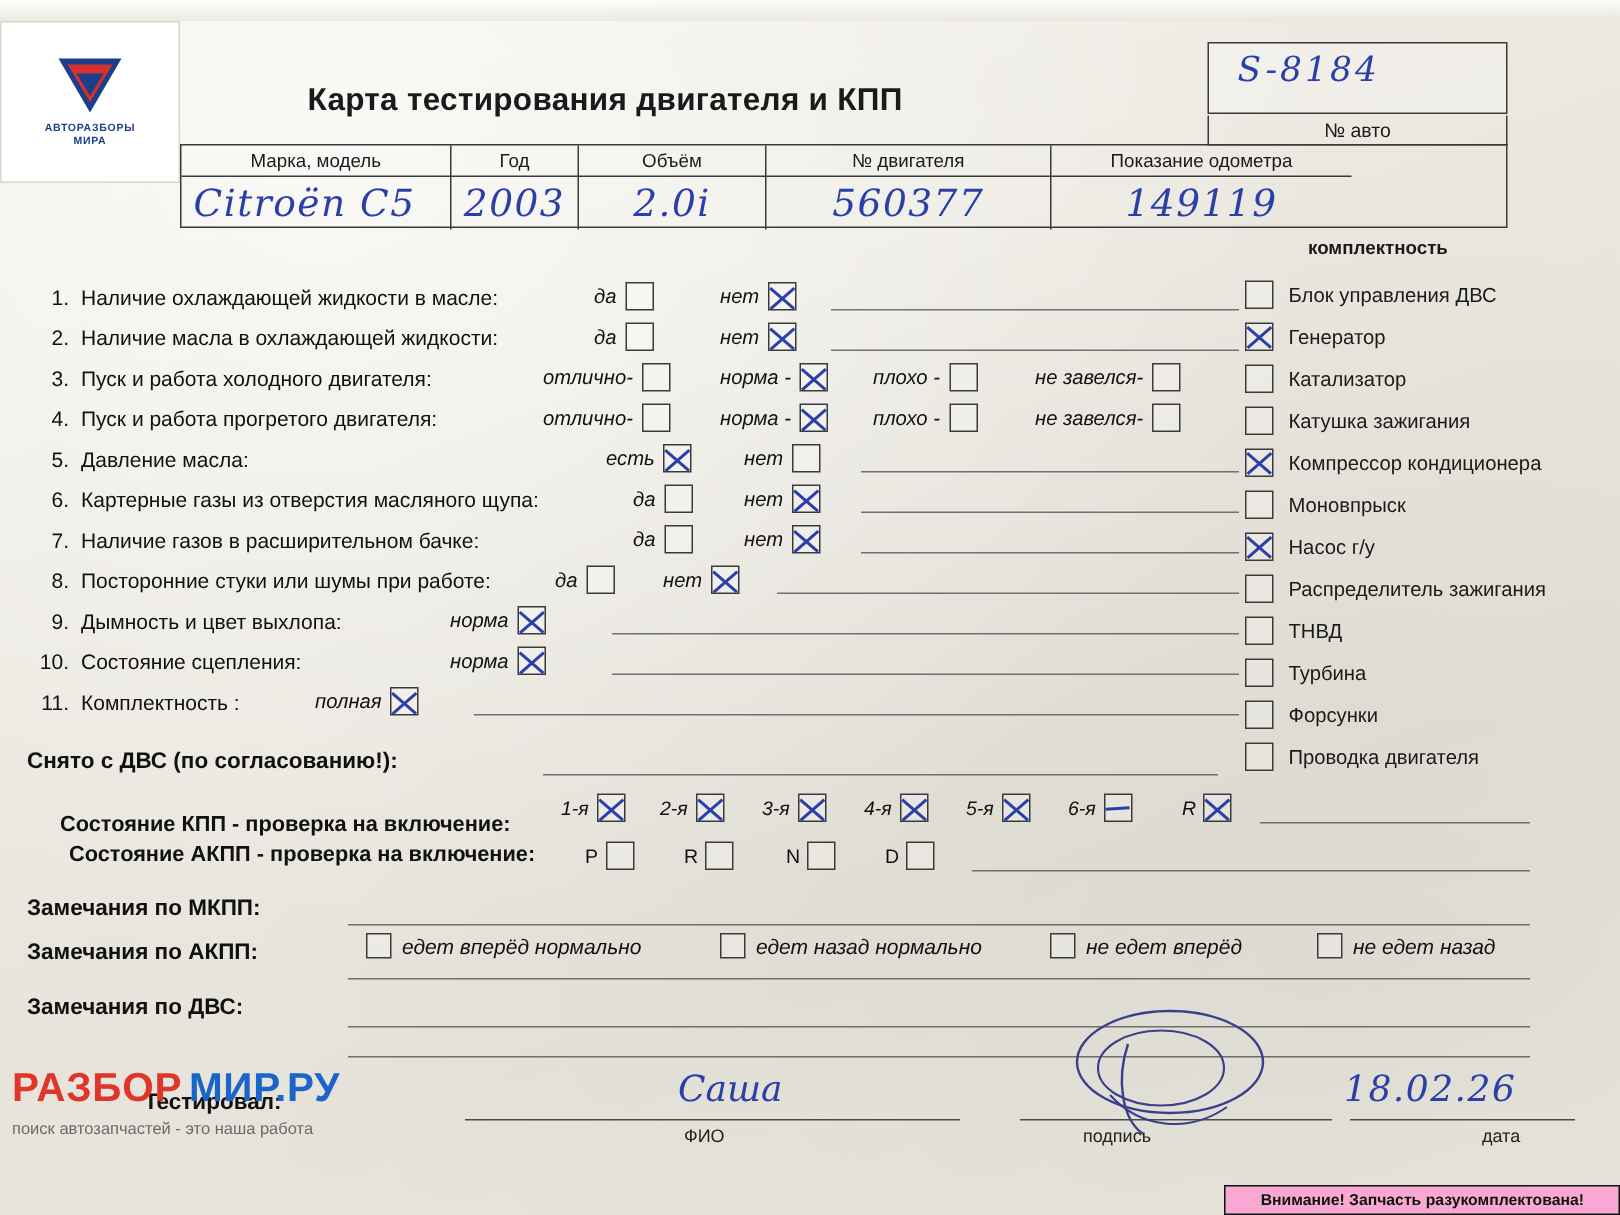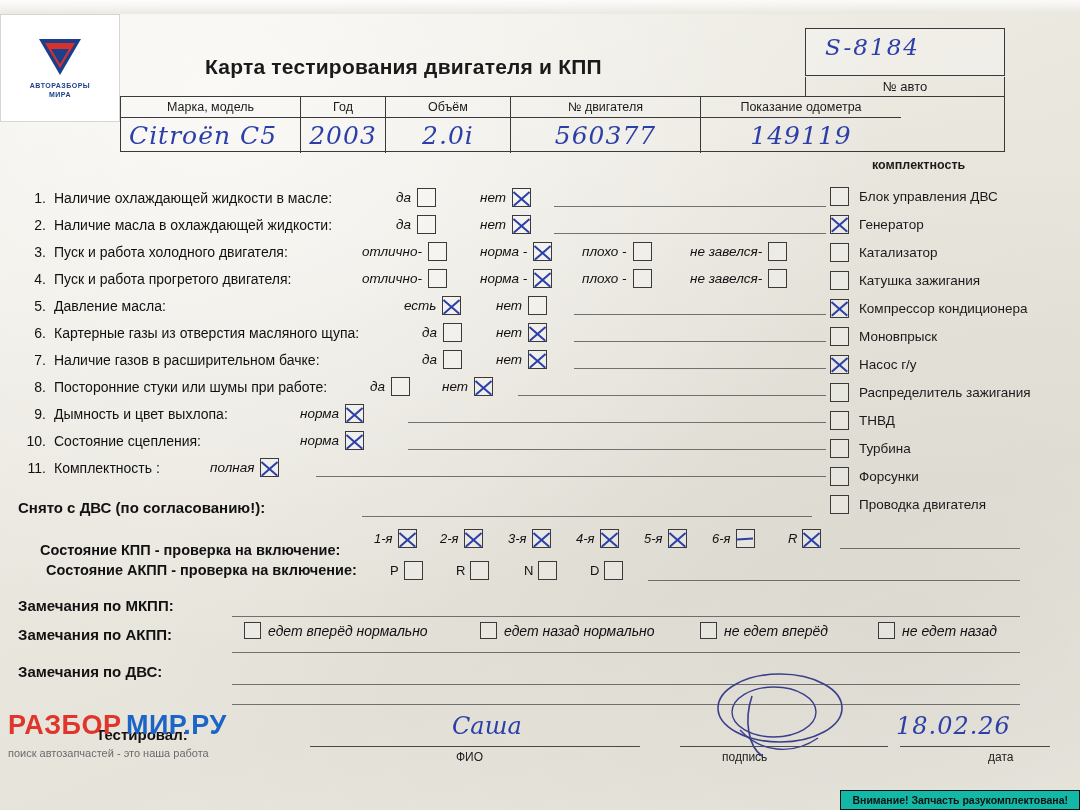--- a/index.html
+++ b/index.html
@@ -166,22 +166,22 @@
     color:#2b3fa8;
   }
 
   
   .wm{ position:absolute; left:8px; top:710px; }
   .wm .w1{ font-size:27px; font-weight:bold; color:#e0352b; letter-spacing:.5px;}
   .wm .w2{ font-size:27px; font-weight:bold; color:#1b64c8; letter-spacing:.5px;}
   .wm .sub{ font-size:11px; color:#6b6b6b; margin-top:6px;}
 
   .warn{
-    position:absolute; right:0; bottom:0; height:20px; background:#14b8a6;
-    border:1px solid #111; display:flex; align-items:center; padding:0 11px;
+    position:absolute; right:0; bottom:0; height:20px; background:#f9a8d4;
+    border:1px solid #111; display:flex; align-items:center; padding:0 23px;
     font-size:10.5px; font-weight:bold; color:#111;
   }
 
   .scribble{ position:absolute; pointer-events:none; }
 </style>
 </head>
 <body>
 
 <div class="paper"></div>
 <div class="topedge"></div>

